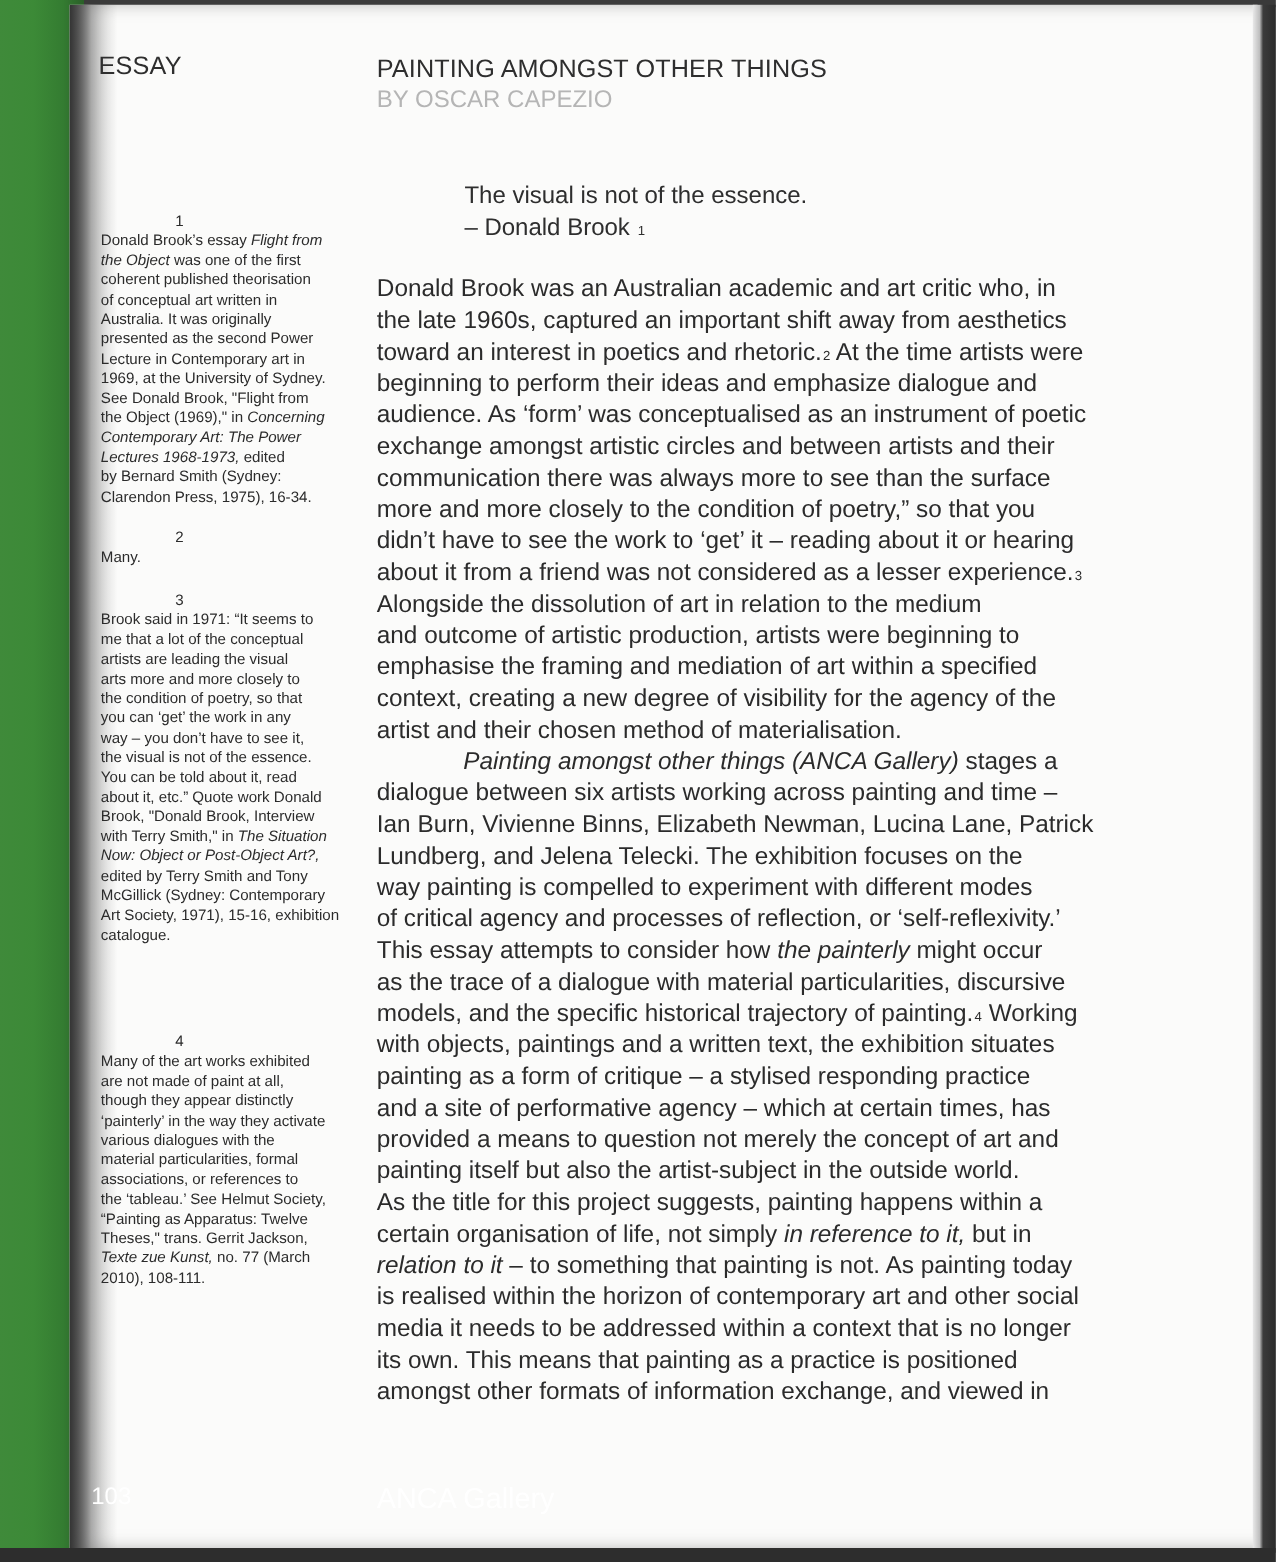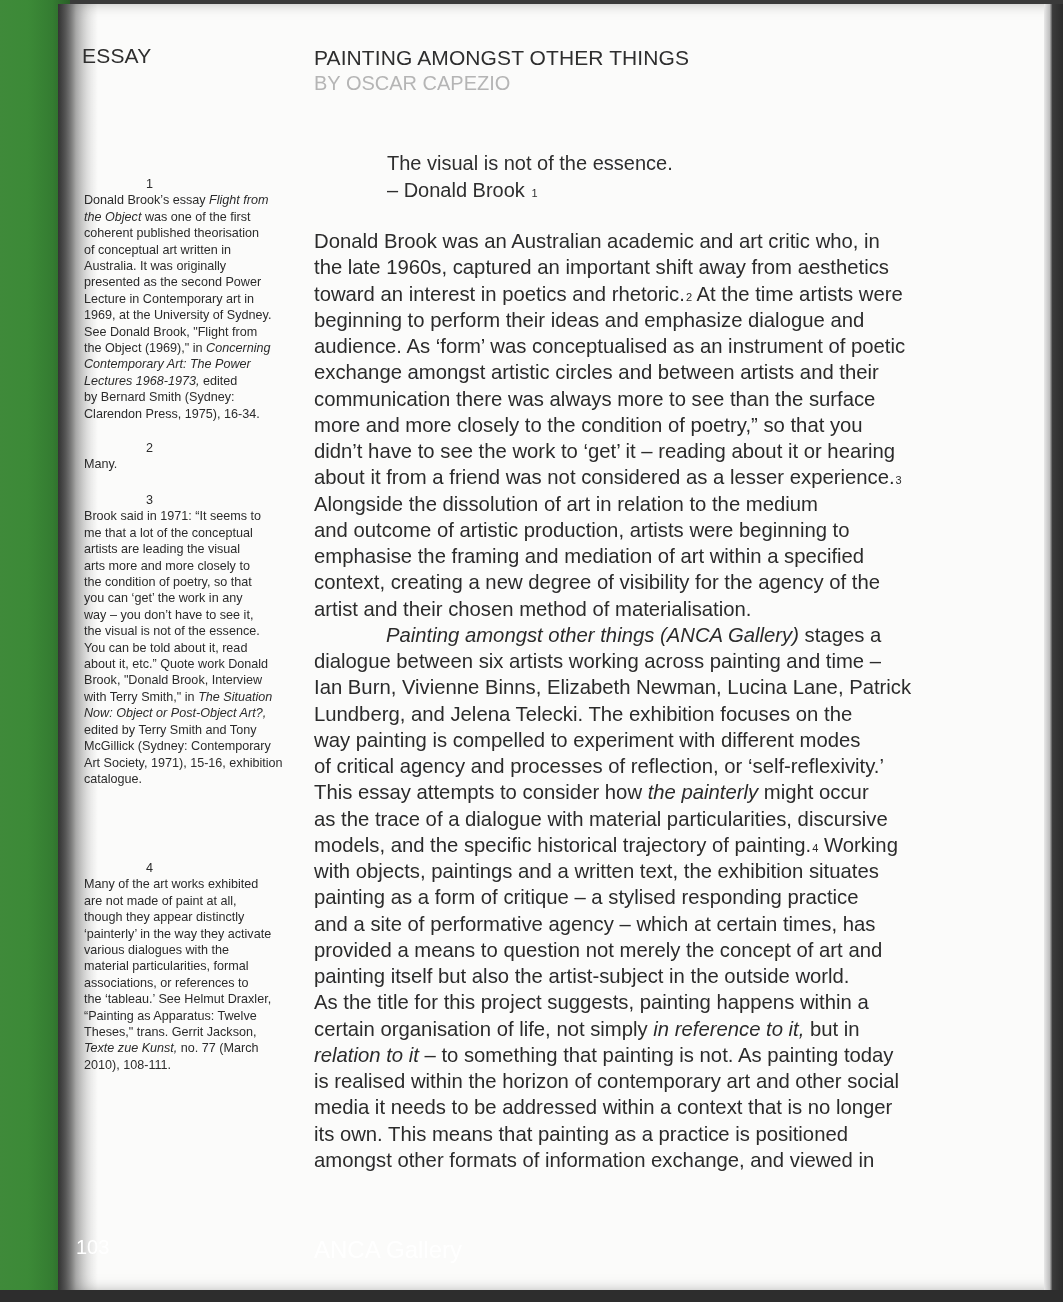--- a/index.html
+++ b/index.html
@@ -177,21 +177,21 @@
     </div>
     <div class="note" style="top: 684px;">
       <span class="num">4</span>
       <span class="line"><span>Many of the art works exhibited</span></span>
       <span class="line"><span>are not made of paint at all,</span></span>
       <span class="line"><span>though they appear distinctly</span></span>
       <span class="line"><span>‘painterly’ in the way they activate</span></span>
       <span class="line"><span>various dialogues with the</span></span>
       <span class="line"><span>material particularities, formal</span></span>
       <span class="line"><span>associations, or references to</span></span>
-      <span class="line"><span>the ‘tableau.’ See Helmut Draxler,</span></span>
+      <span class="line"><span>the ‘tableau.’ See Helmut Society,</span></span>
       <span class="line"><span>“Painting as Apparatus: Twelve</span></span>
       <span class="line"><span>Theses," trans. Gerrit Jackson,</span></span>
       <span class="line"><em>Texte zue Kunst,</em><span> no. 77 (March</span></span>
       <span class="line"><span>2010), 108-111.</span></span>
     </div>
   </div>
 
 <div class="folio">103</div>
 <div class="footer-title">ANCA Gallery</div>
 

